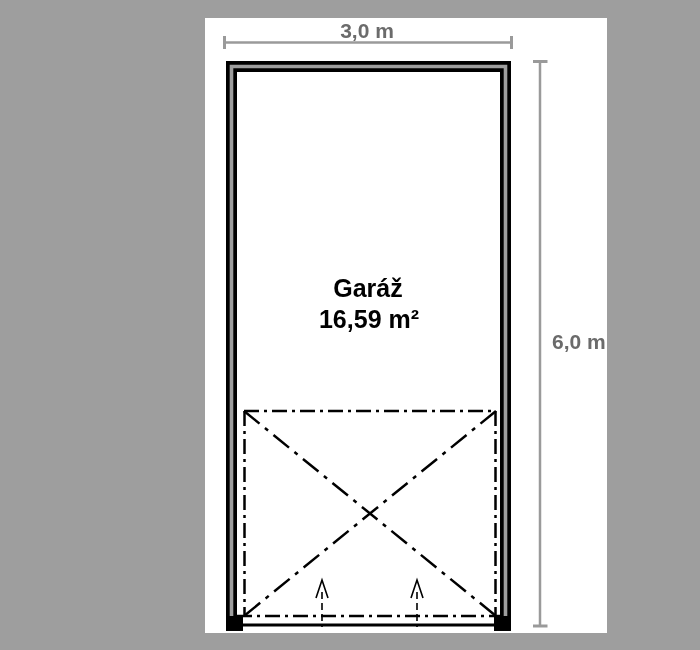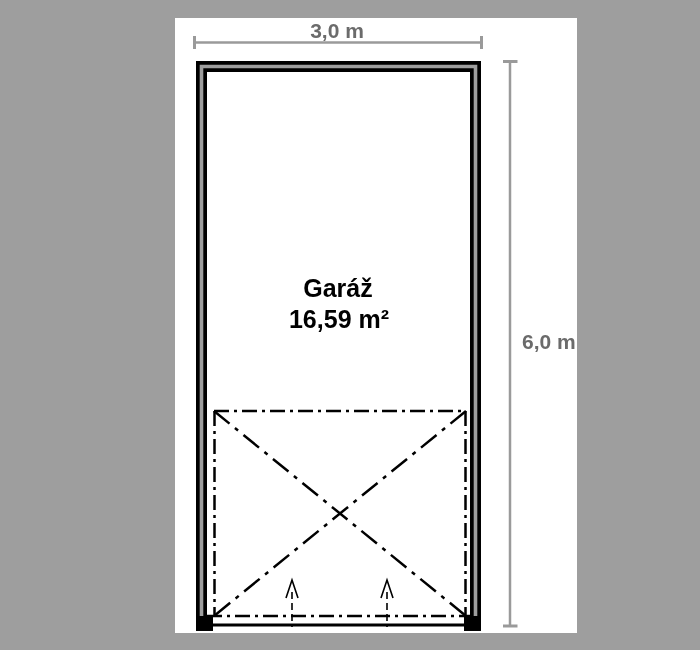--- a/index.html
+++ b/index.html
@@ -10,20 +10,21 @@
     width: 700px;
     height: 650px;
     background: #9e9e9e;
     font-family: "Liberation Sans", sans-serif;
     overflow: hidden;
   }
   #stage {
     position: relative;
     width: 644px;
     height: 650px;
+    padding-left: 30px;
   }
   svg {
     display: block;
   }
   .dim-label {
     font-family: "Liberation Sans", sans-serif;
     font-size: 21px;
     font-weight: bold;
   }
   .room-label {

